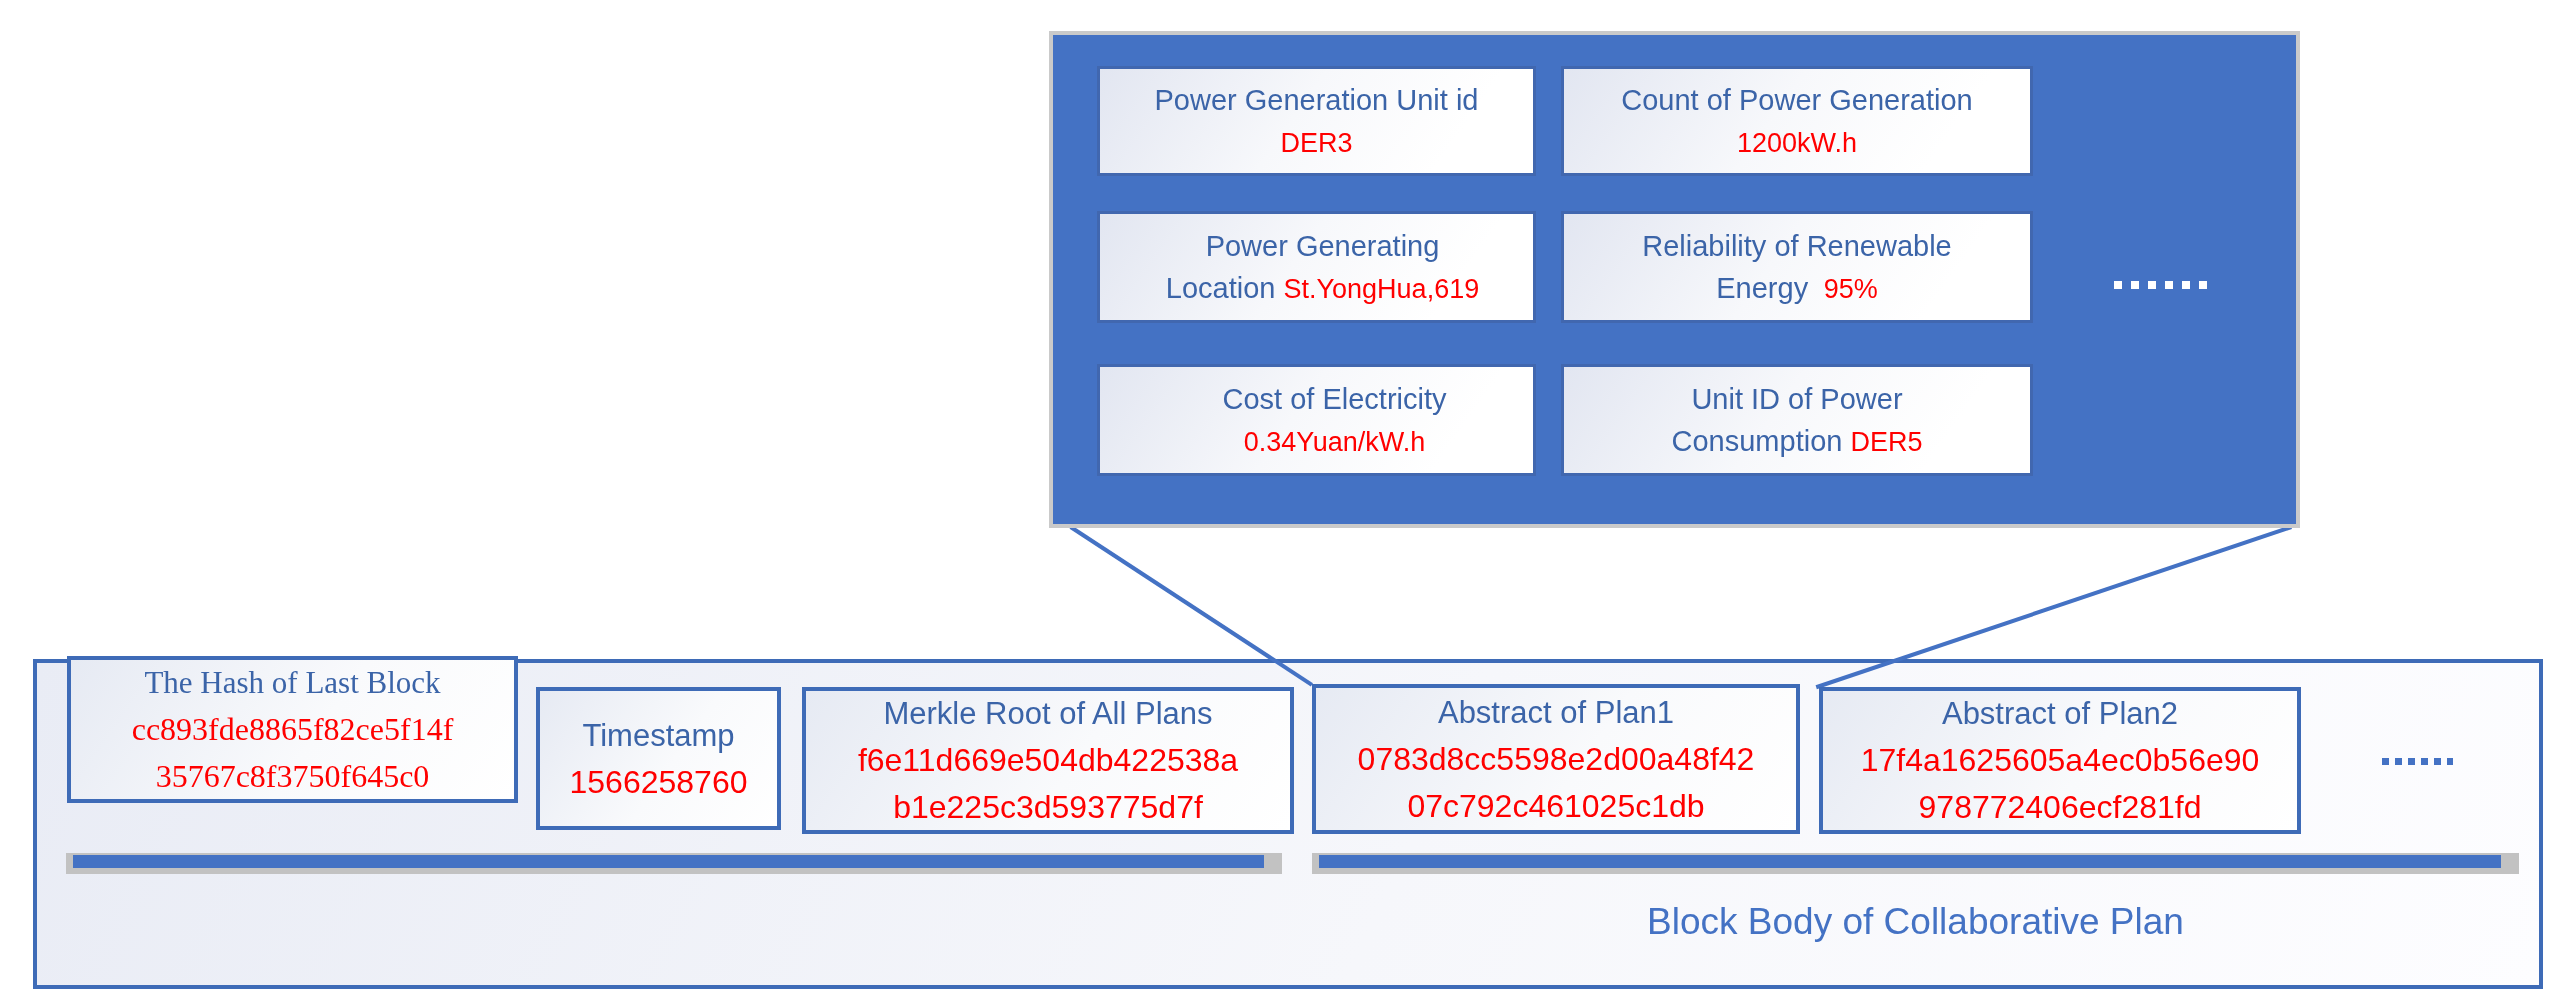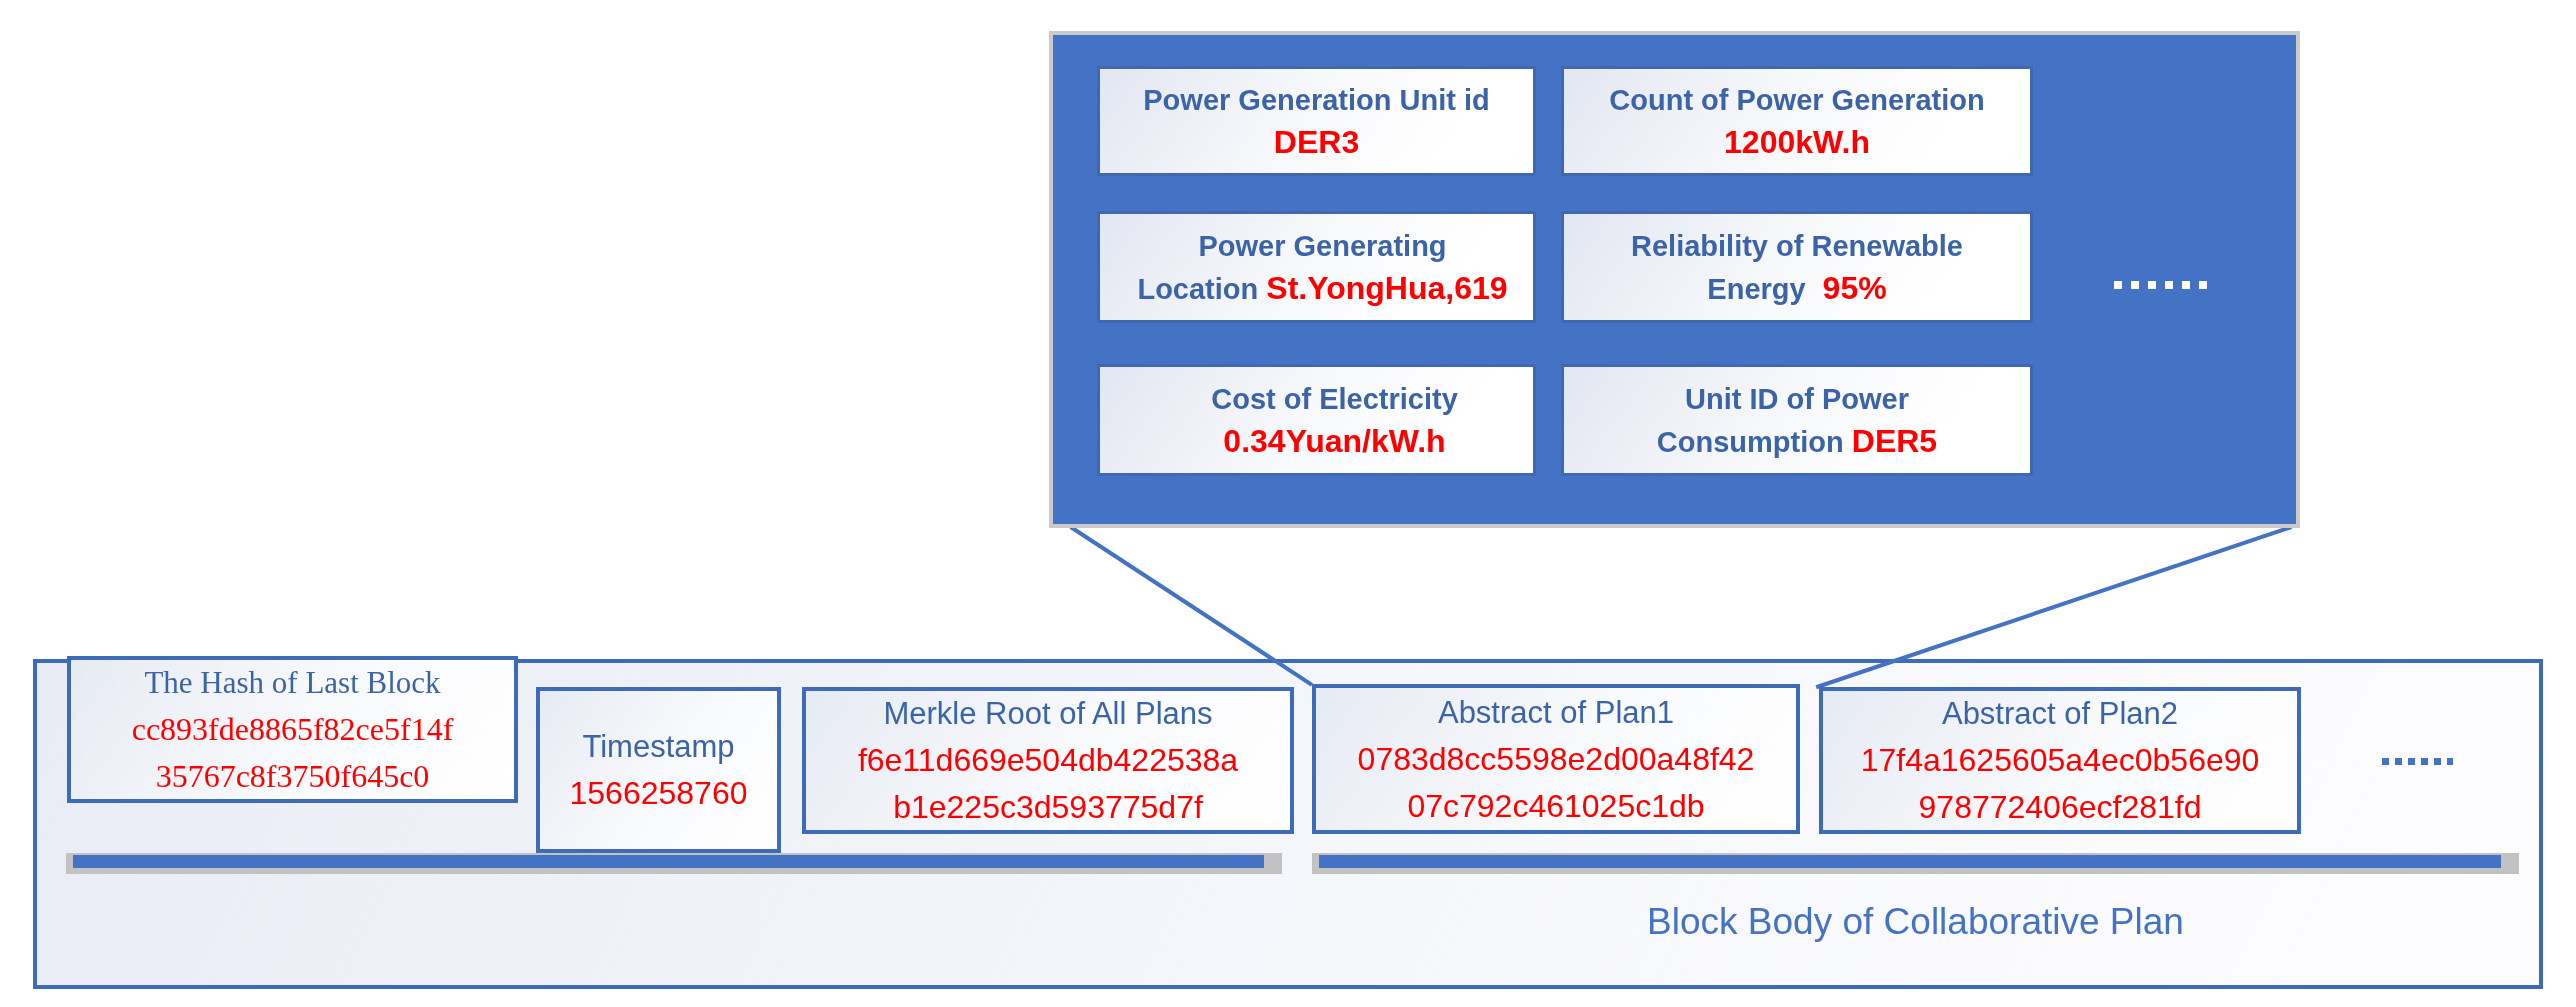--- a/index.html
+++ b/index.html
@@ -19,23 +19,23 @@
     border:4.9px solid #CACACA;
   }
   .mcell{
     background:linear-gradient(125deg,#E2E6F1 0%,#F7F8FB 45%,#FFFFFF 80%);
     border:3.2px solid #4167AF;
     display:flex;flex-direction:column;align-items:center;justify-content:center;
     text-align:center;
     color:#3B64A8;
     font-size:29px;line-height:42px;
   }
-  .mcell .val{color:#FF0000;font-size:32px;}
+  .mcell .val{color:#FF0000;font-size:27px;}
   .mcell .lbl{color:#3B64A8;}
-  .mline{white-space:pre-wrap;font-weight:bold;}
+  .mline{white-space:pre-wrap;}
 
   
   .block-container{
     left:33px;top:659px;width:2510px;height:330px;
     border:4px solid #3E6BB7;
     background:linear-gradient(115deg,#E9ECF5 0%,#F6F7FB 55%,#FDFDFF 100%);
   }
   .bcell{
     background:linear-gradient(125deg,#E6EAF3 0%,#F9FAFC 55%,#FFFFFF 100%);
     border:4px solid #3E6BB7;
@@ -117,21 +117,21 @@
   <div class="abs dots-white">
     <span class="sr">......</span>
   </div>
 
   <div class="abs bcell" style="left:67px;top:656px;width:451px;height:147px;font-family:Liberation Serif, serif;">
     <div>The Hash of Last Block</div>
     <div class="val">cc893fde8865f82ce5f14f</div>
     <div class="val">35767c8f3750f645c0</div>
   </div>
 
-  <div class="abs bcell" style="left:536px;top:687px;width:245px;height:166px;">
+  <div class="abs bcell" style="left:536px;top:687px;width:245px;height:143px;">
     <div>Timestamp</div>
     <div class="val">1566258760</div>
   </div>
 
   <div class="abs bcell" style="left:802px;top:687px;width:492px;height:147px;">
     <div>Merkle Root of All Plans</div>
     <div class="val">f6e11d669e504db422538a</div>
     <div class="val">b1e225c3d593775d7f</div>
   </div>
 

